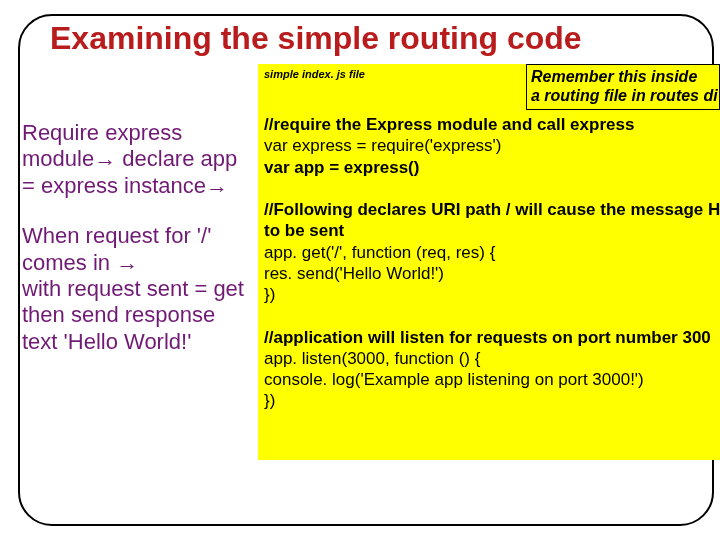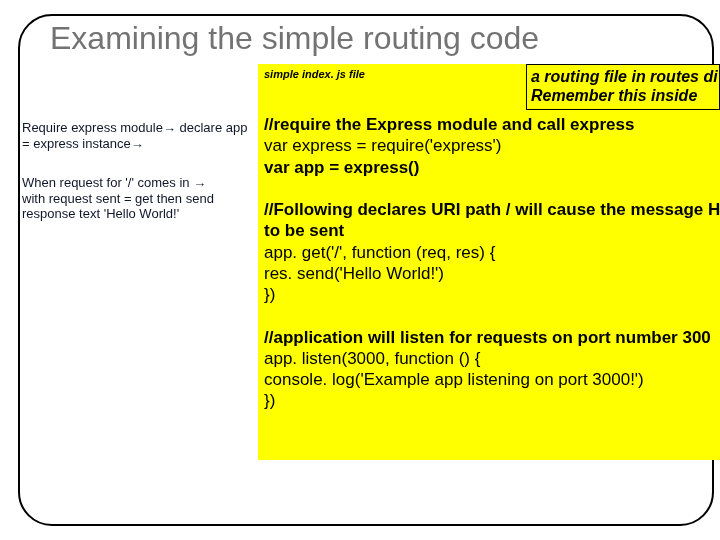--- a/index.html
+++ b/index.html
@@ -22,31 +22,31 @@
   right: 6px;
   bottom: 14px;
   border: 2px solid #000;
   border-radius: 34px;
 }
 .title {
   position: absolute;
   left: 50px;
   top: 20px;
   font-size: 32px;
-  color: #737373;
-  font-weight: 400;
+  color: #b91c1c;
+  font-weight: 700;
 }
 .left-col {
   position: absolute;
   left: 22px;
   top: 120px;
   width: 232px;
-  font-size: 13px;
+  font-size: 22px;
   line-height: 1.2;
-  color: #0f172a;
+  color: #701a75;
 }
 .left-block1 {
   margin-bottom: 24px;
 }
 .code-block {
   position: absolute;
   left: 258px;
   top: 64px;
   width: 462px;
   height: 400px;
@@ -127,16 +127,16 @@
         <div>})</div>
         <div>&nbsp;</div>
         <div class="bold">//application will listen for requests on port number 300</div>
         <div>app. listen(3000, function () {</div>
         <div>console. log('Example app listening on port 3000!')</div>
         <div>})</div>
       </div>
   </div>
 
   <div class="remember-box">
+    <div>Remember this inside</div>
     <div>a routing file in routes di</div>
-    <div>Remember this inside</div>
   </div>
 </div>
 
 </body></html>

